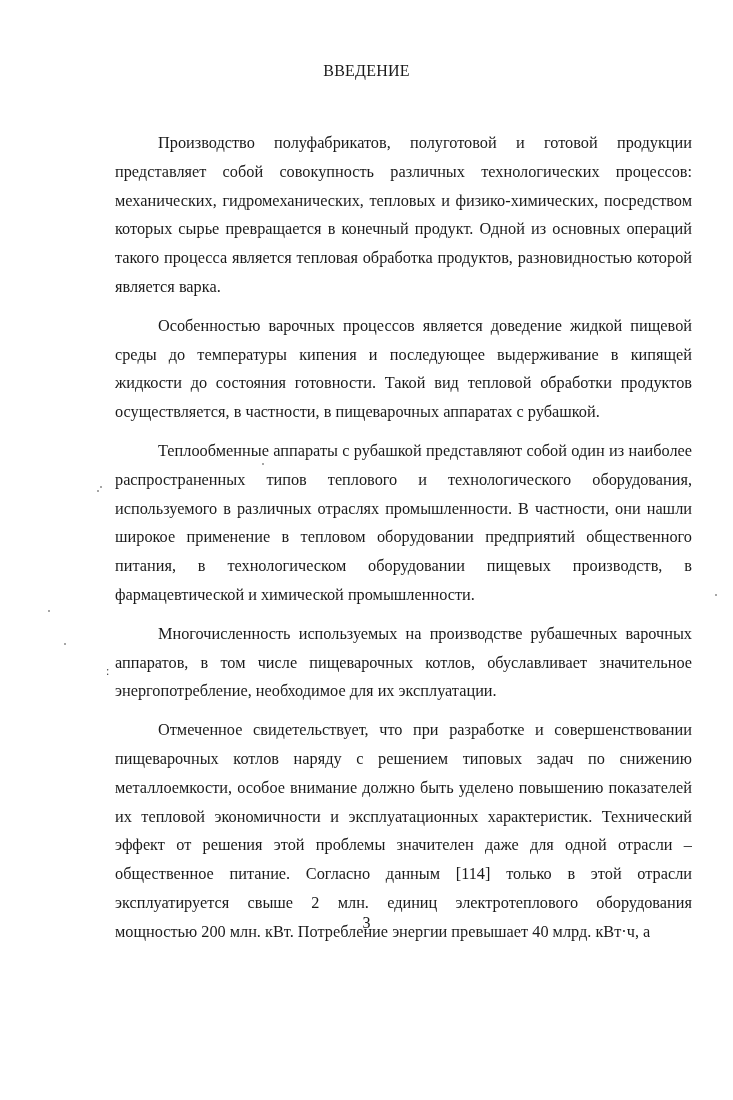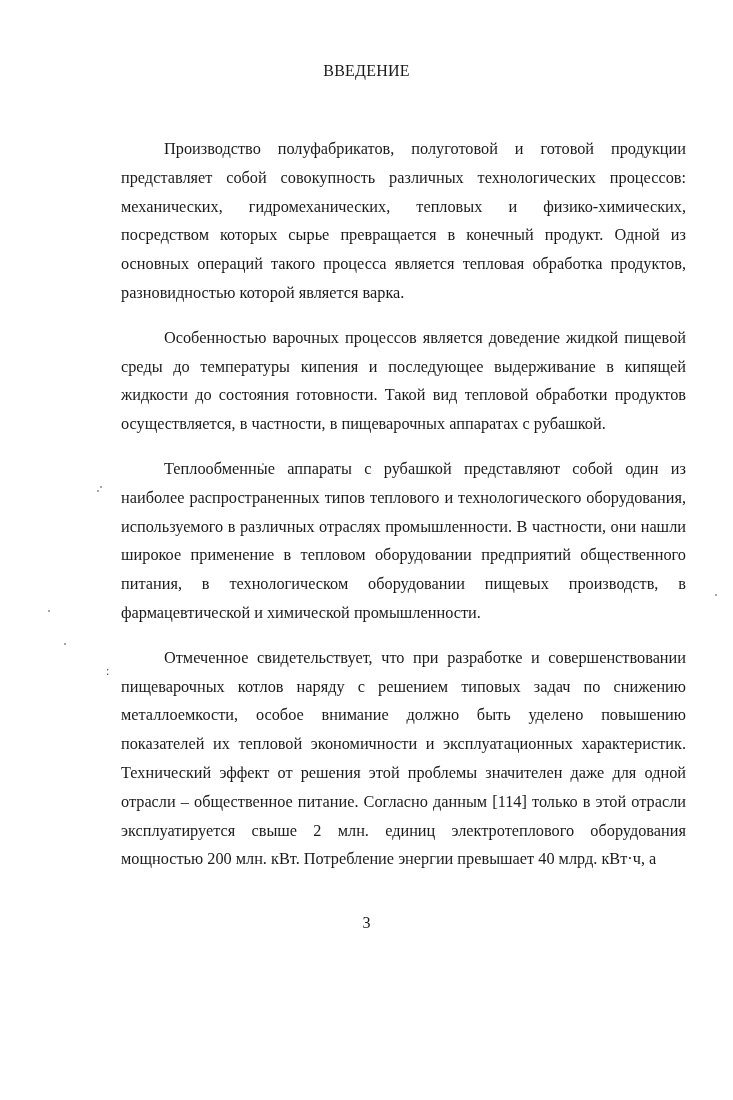--- a/index.html
+++ b/index.html
@@ -11,40 +11,41 @@
     }
     .title {
       position: absolute; top: 62px; left: 0; width: 733px; text-align: center;
       font-size: 16px; letter-spacing: 0.2px;
     }
     .body-text {
       position: absolute; top: 119px; left: 105px; width: 597px;
       font-size: 16.3px; line-height: 28.8px;
     }
     .para {
-      margin: 16px; text-align: justify; text-indent: 43px;
+      margin: 10px; text-align: justify; text-indent: 43px;
       text-align-last: left;
     }
     .page-number {
       position: absolute; top: 914px; left: 0; width: 733px; text-align: center;
       font-size: 16px;
     }
     .speck { position: absolute; width: 2px; height: 2px; background: #888; border-radius: 1px; }
     .colon-mark { position: absolute; font-size: 12px; color: #444; font-family: "Liberation Serif", serif; }
   </style>
 </head>
 <body>
 
 <div class="page">
   <div class="title">ВВЕДЕНИЕ</div>
 
   <div class="body-text">
     <p class="para">Производство полуфабрикатов, полуготовой и готовой продукции представляет собой совокупность различных технологических процессов: механических, гидромеханических, тепловых и физико-химических, посредством которых сырье превращается в конечный продукт. Одной из основных операций такого процесса является тепловая обработка продуктов, разновидностью которой является варка.</p>
     <p class="para">Особенностью варочных процессов является доведение жидкой пищевой среды до температуры кипения и последующее выдерживание в кипящей жидкости до состояния готовности. Такой вид тепловой обработки продуктов осуществляется, в частности, в пищеварочных аппаратах с рубашкой.</p>
     <p class="para">Теплообменные аппараты с рубашкой представляют собой один из наиболее распространенных типов теплового и технологического обо­рудования, используемого в различных отраслях промышленности. В частности, они нашли широкое применение в тепловом оборудовании предприятий общественного питания, в технологическом оборудовании пищевых производств, в фармацевтической и химической промышленности.</p>
+    <p class="para">Многочисленность используемых на производстве рубашечных варочных аппаратов, в том числе пищеварочных котлов, обуславливает значительное энергопотребление, необходимое для их эксплуатации.</p>
     <p class="para">Отмеченное свидетельствует, что при разработке и совершенствовании пищеварочных котлов наряду с решением типовых задач по снижению металлоемкости, особое внимание должно быть уделено повышению показателей их тепловой экономичности и эксплуатационных характеристик. Технический эффект от решения этой проблемы значителен даже для одной отрасли – общественное питание. Согласно данным [114] только в этой отрасли эксплуатируется свыше 2 млн. единиц электротеплового оборудования мощностью 200 млн. кВт. Потребление энергии превышает 40 млрд. кВт·ч, а</p>
   </div>
 
   <div class="page-number">3</div>
 
   <span class="speck" style="left:100px; top:486px;"></span>
   <span class="speck" style="left:97px; top:490px;"></span>
   <span class="speck" style="left:262px; top:463px;"></span>
   <span class="speck" style="left:48px; top:610px;"></span>
   <span class="speck" style="left:64px; top:643px;"></span>

